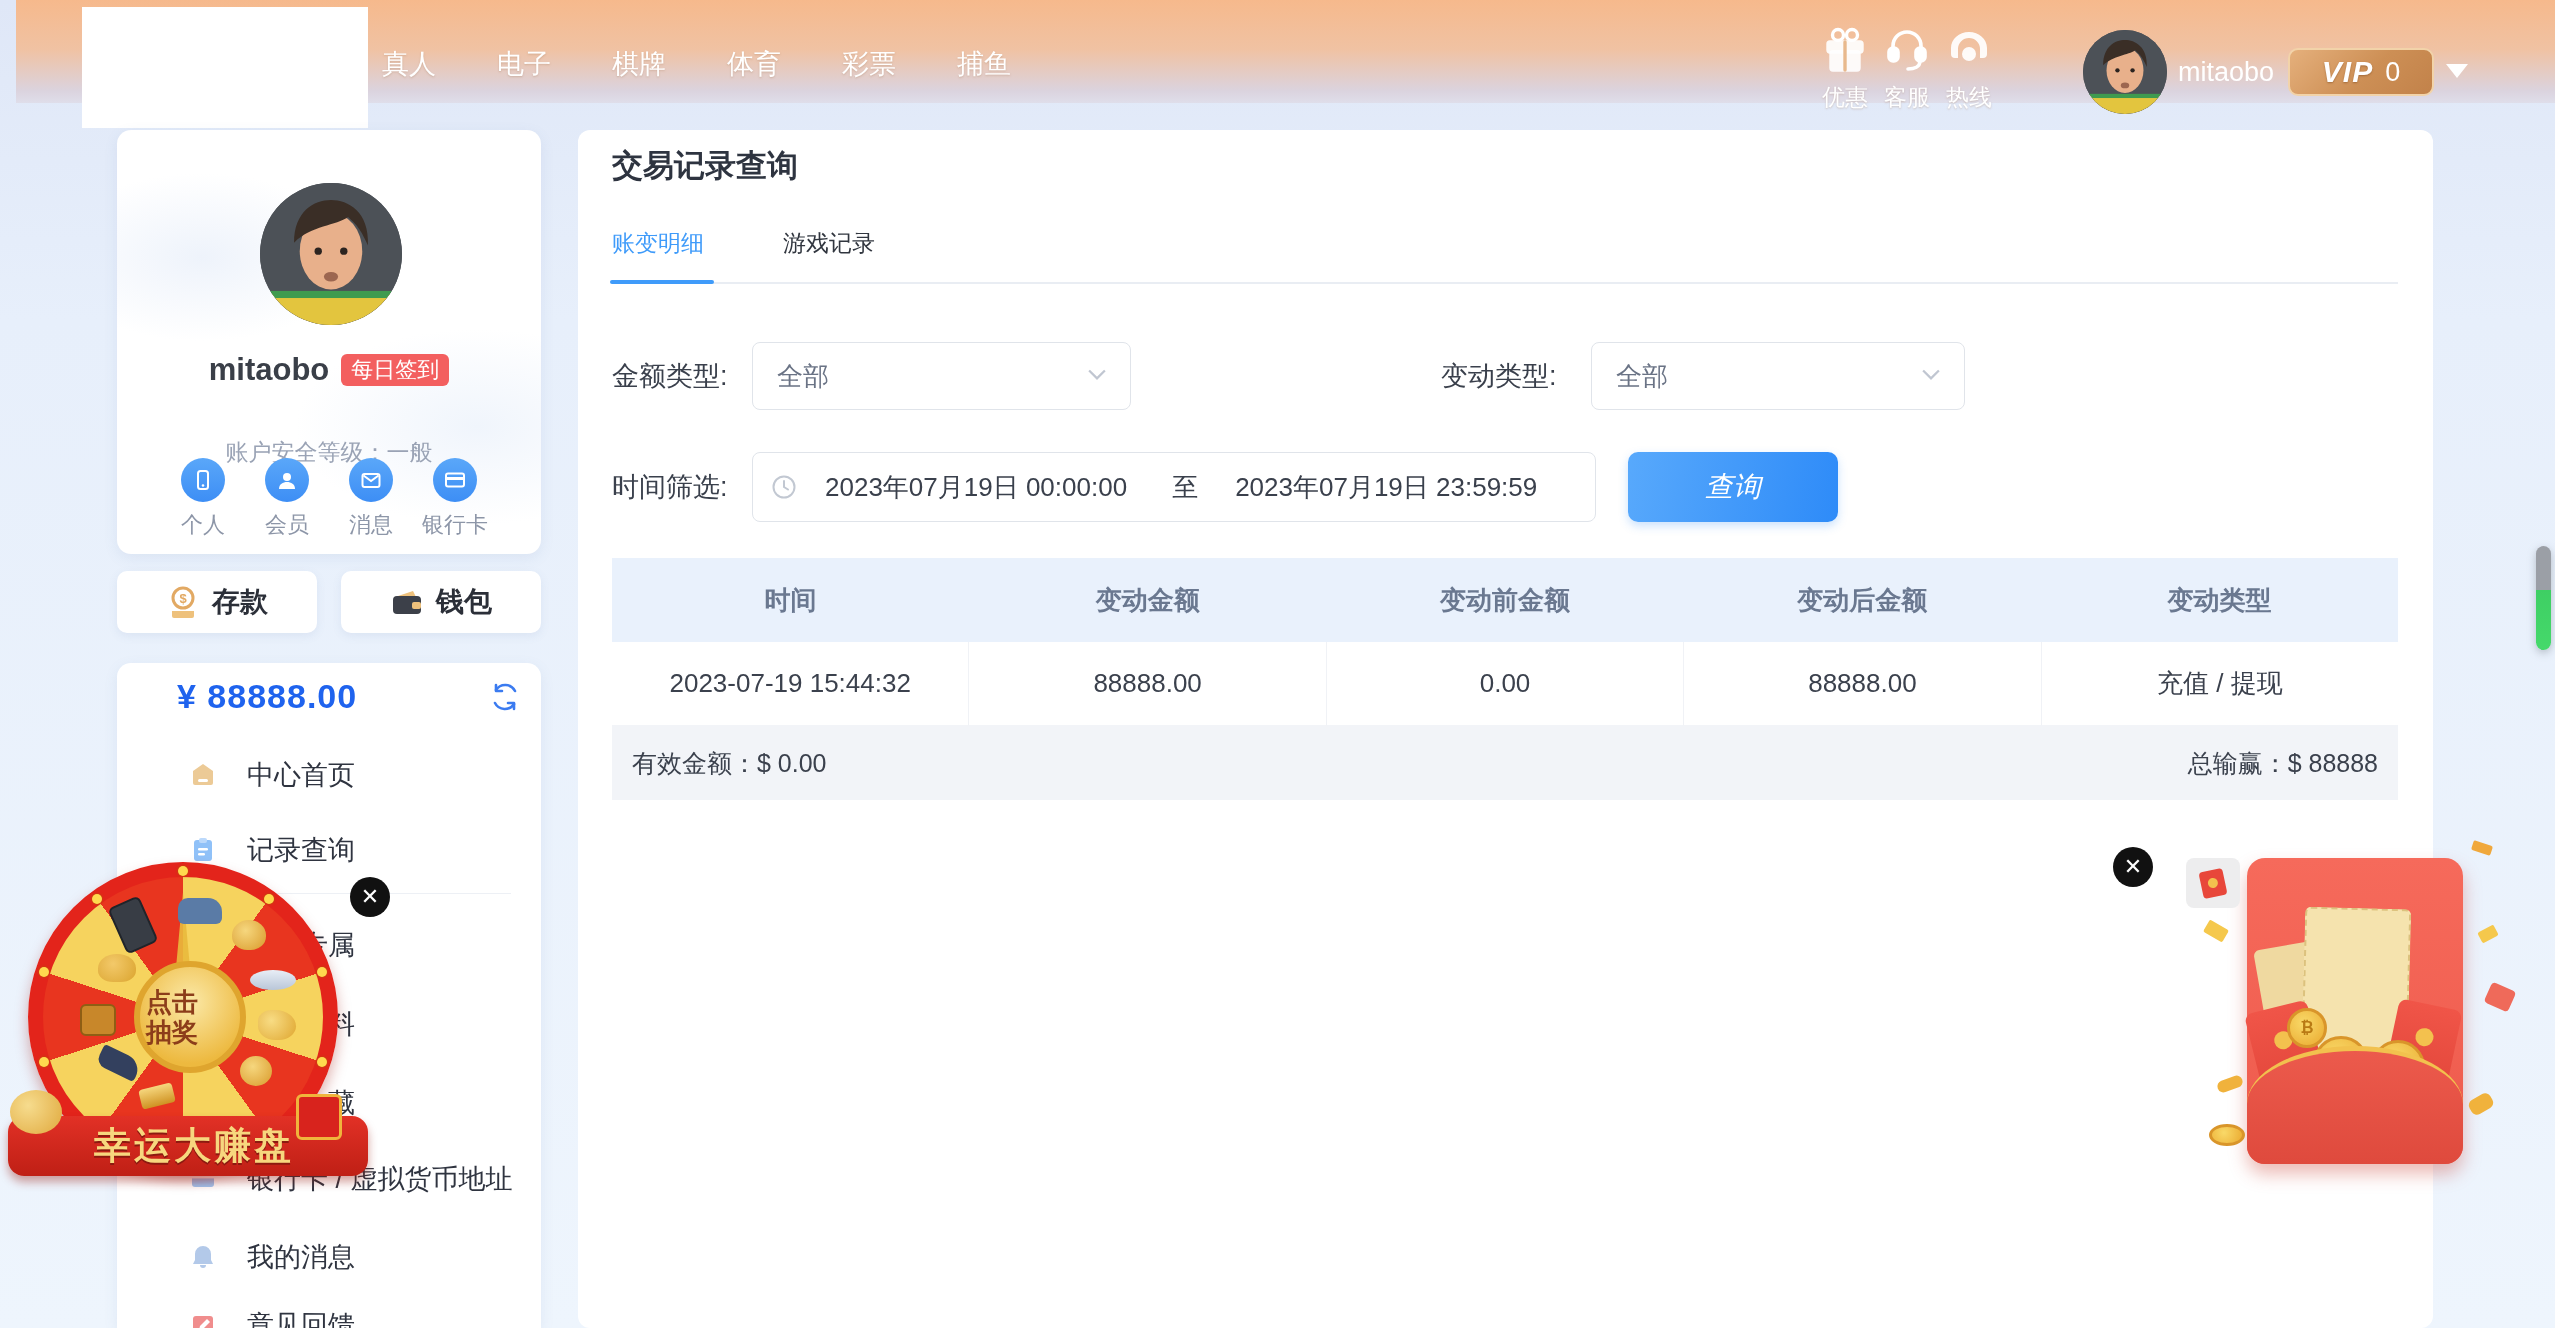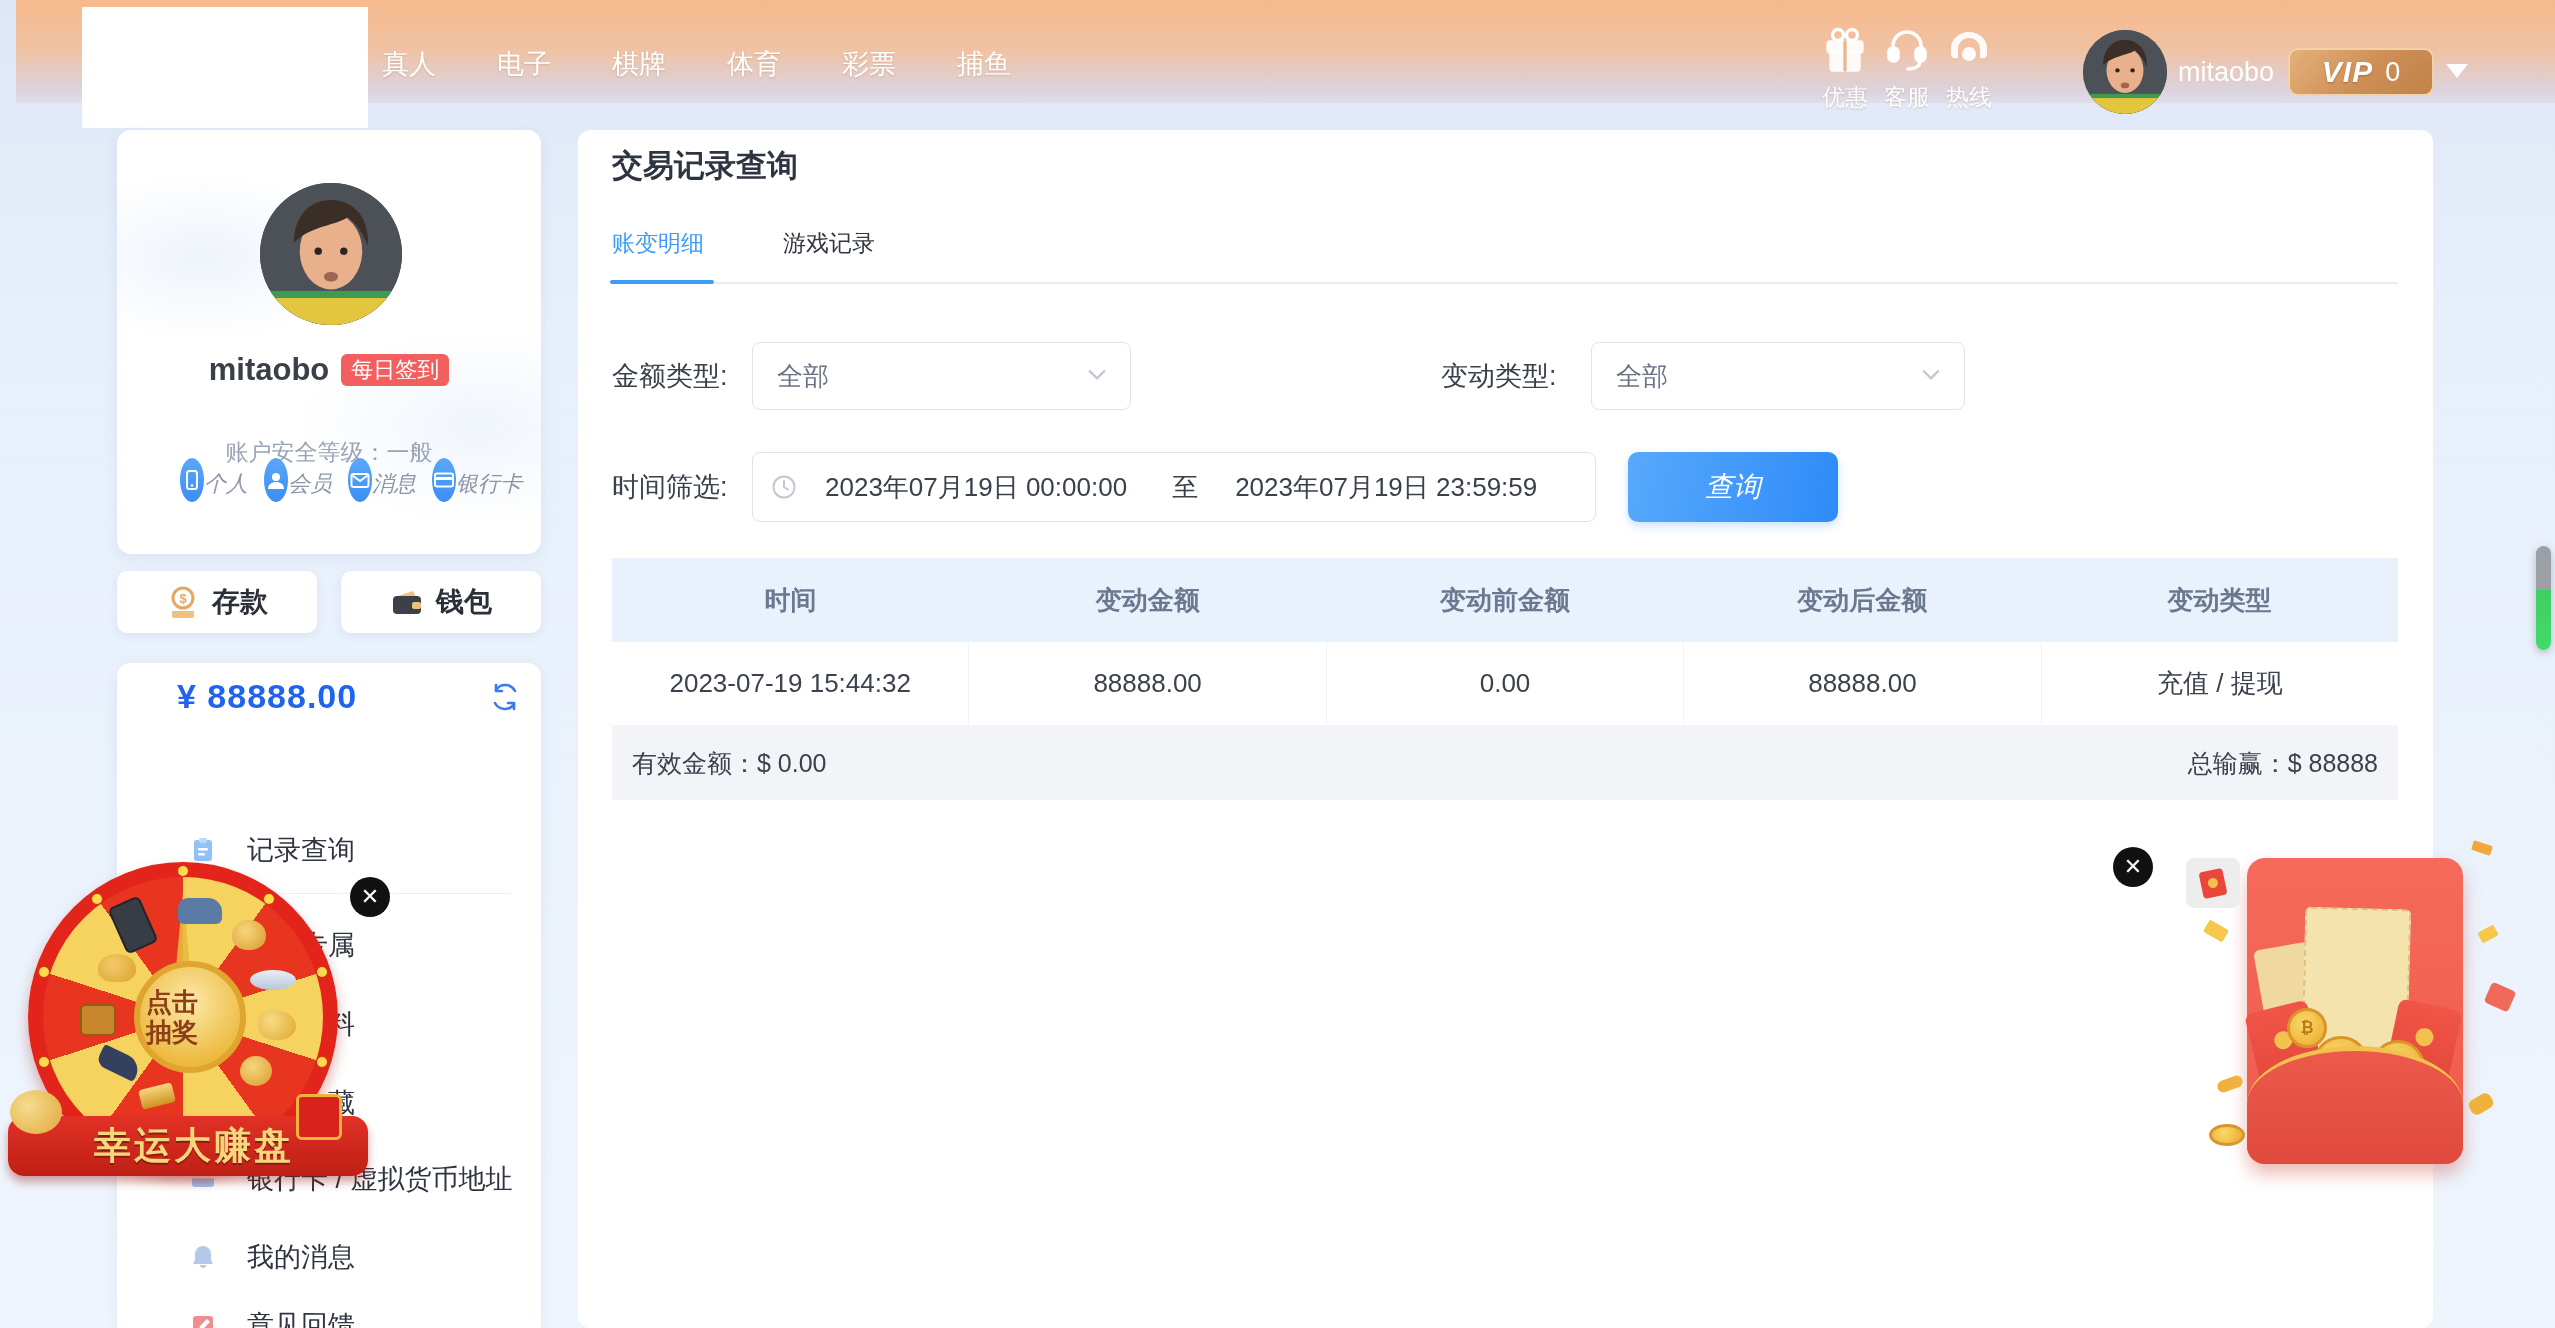--- a/index.html
+++ b/index.html
@@ -41,21 +41,21 @@
     background-image:radial-gradient(220px 120px at 20% 30%,#eef3fb 0%,rgba(255,255,255,0) 70%),
                      radial-gradient(260px 140px at 85% 70%,#f0f5fc 0%,rgba(255,255,255,0) 70%);
     box-shadow:0 4px 14px rgba(90,120,170,.10);
   }
   .avatar-lg{left:143px;top:53px;width:142px;height:142px;border-radius:50%;overflow:hidden;background:#4c5157;}
   .name-row{left:0;top:222px;width:424px;display:flex;justify-content:center;align-items:center;gap:12px;}
   .p-name{font-size:31px;font-weight:bold;color:#3a3f48;}
   .signin-badge{background:#f35f5f;color:#fff;font-size:22px;line-height:22px;padding:5px 10px;border-radius:6px;cursor:pointer;white-space:nowrap;}
   .security{left:0;top:280px;width:424px;text-align:center;color:#9aa3b5;font-size:23px;margin-top:27px;}
   .shortcuts{left:0;top:328px;width:424px;display:flex;justify-content:center;gap:38px;}
-  .sc{width:46px;display:flex;flex-direction:row;align-items:center;cursor:pointer;font-style:italic;}
+  .sc{width:46px;display:flex;flex-direction:column;align-items:center;cursor:pointer;}
   .sc-circle{width:44px;height:44px;border-radius:50%;background:linear-gradient(180deg,#5aa7f9,#3d8ef5);display:flex;align-items:center;justify-content:center;}
   .sc-label{margin-top:8px;font-size:22px;color:#8d96a8;white-space:nowrap;}
   .side-btn{
     top:571px;height:62px;background:#ffffff;border-radius:10px;box-shadow:0 3px 10px rgba(90,120,170,.10);
     display:flex;align-items:center;justify-content:center;gap:12px;cursor:pointer;
   }
   .side-btn span{font-size:28px;font-weight:bold;color:#2b2f38;}
   .menu-card{
     left:117px;top:663px;width:424px;height:665px;border-radius:14px 14px 0 0;background:#ffffff;
     box-shadow:0 4px 14px rgba(90,120,170,.10);
@@ -308,20 +308,29 @@
   <div class="abs balance">¥ 88888.00</div>
   <div class="abs refresh">
     <svg viewBox="0 0 32 32" width="32" height="32" fill="none" stroke="#3b7bf0" stroke-width="2.6" stroke-linecap="round">
       <path d="M26 10a11 11 0 0 0-19-1"></path>
         <path d="M7 4v6h6" stroke-linejoin="round"></path>
       <path d="M6 22a11 11 0 0 0 19 1"></path>
         <path d="M25 28v-6h-6" stroke-linejoin="round"></path>
     </svg>
   </div>
 
+  <div class="abs menu-item" style="top:90px;">
+    <span class="mi-icon">
+      <svg viewBox="0 0 28 28" width="28" height="28">
+          <path d="M4 10 14 3l10 7v12a2 2 0 0 1-2 2H6a2 2 0 0 1-2-2z" fill="#ecca96"></path>
+          <rect x="9" y="18" width="10" height="3" rx="1.5" fill="#fff"></rect>
+        </svg>
+    </span>
+    <span class="mi-label">中心首页</span>
+  </div>
   <div class="abs menu-item" style="top:165px;">
     <span class="mi-icon">
       <svg viewBox="0 0 28 28" width="28" height="28">
           <rect x="5" y="4" width="18" height="21" rx="3" fill="#90c1f8"></rect>
           <rect x="10" y="2" width="8" height="5" rx="2" fill="#bcd9fb"></rect>
           <rect x="9" y="12" width="10" height="2.6" rx="1.3" fill="#fff"></rect>
           <rect x="9" y="17" width="7" height="2.6" rx="1.3" fill="#fff"></rect>
         </svg>
     </span>
     <span class="mi-label">记录查询</span>

